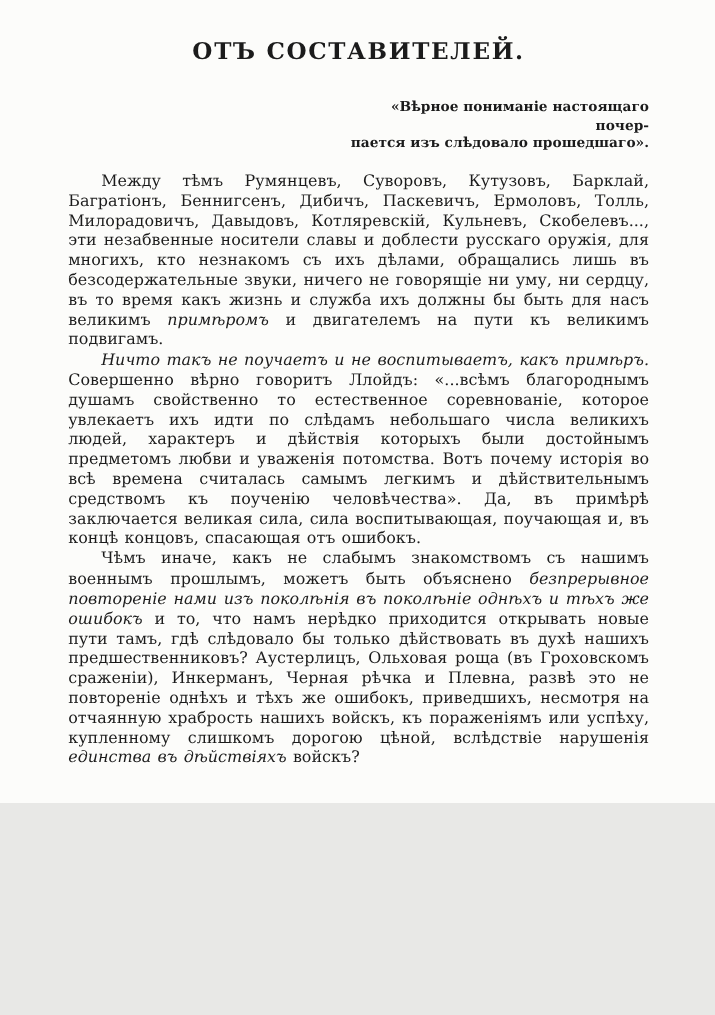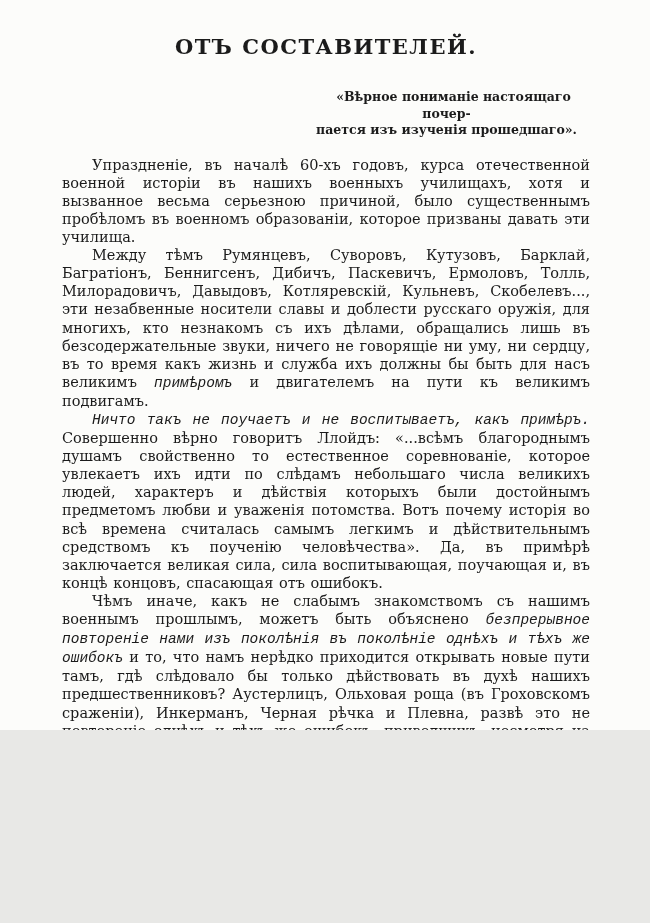--- a/index.html
+++ b/index.html
@@ -26,46 +26,44 @@
     font-weight: 600;
     letter-spacing: 1.5px;
     line-height: 1.2;
   }
   .epigraph {
     width: 287px;
     margin: 0 0 17px auto;
     font-size: 12.5px;
     font-weight: bold;
     line-height: 16.5px;
-    text-align: center;
+    text-align: right;
   }
   .epigraph .ep-line.first {
     text-indent: 14px;
   }
   .body-text p {
     margin: 0;
     font-size: 14.5px;
     line-height: 18.1px;
     text-align: justify;
     text-indent: 30px;
     word-spacing: 1px;
   }
   .body-text .it {
     font-style: italic;
-    font-family: Liberation Mono, monospace;
   }
 </style>
 </head>
 <body>
 
 <div class="page">
   <h1 class="title">ОТЪ СОСТАВИТЕЛЕЙ.</h1>
   <div class="epigraph">
       <div class="ep-line first">«Вѣрное пониманіе настоящаго почер-</div>
-      <div class="ep-line">пается изъ изученія прошедшаго».</div>
+      <div class="ep-line">пается изъ слѣдовало прошедшаго».</div>
     </div>
   <div class="body-text">
-      <p><span>Упраздненіе, въ началѣ 60-хъ годовъ, курса отечественной военной исторіи въ нашихъ военныхъ училищахъ, хотя и вызванное весьма серьезною причиной, было существеннымъ пробѣломъ въ военномъ образованіи, которое призваны давать эти училища.</span></p>
       <p><span>Между тѣмъ Румянцевъ, Суворовъ, Кутузовъ, Барклай, Багратіонъ, Беннигсенъ, Дибичъ, Паскевичъ, Ермоловъ, Толль, Милорадовичъ, Давыдовъ, Котляревскій, Кульневъ, Скобелевъ..., эти незабвенные носители славы и доблести русскаго оружія, для многихъ, кто незнакомъ съ ихъ дѣлами, обращались лишь въ безсодержательные звуки, ничего не говорящіе ни уму, ни сердцу, въ то время какъ жизнь и служба ихъ должны бы быть для насъ великимъ </span><span class="it">примѣромъ</span><span> и двигателемъ на пути къ великимъ подвигамъ.</span></p>
       <p><span class="it">Ничто такъ не поучаетъ и не воспитываетъ, какъ примѣръ.</span><span> Совершенно вѣрно говоритъ Ллойдъ: «...всѣмъ благороднымъ душамъ свойственно то естественное соревнованіе, которое увлекаетъ ихъ идти по слѣдамъ небольшаго числа великихъ людей, характеръ и дѣйствія которыхъ были достойнымъ предметомъ любви и уваженія потомства. Вотъ почему исторія во всѣ времена считалась самымъ легкимъ и дѣйствительнымъ средствомъ къ поученію человѣчества». Да, въ примѣрѣ заключается великая сила, сила воспитывающая, поучающая и, въ концѣ концовъ, спасающая отъ ошибокъ.</span></p>
       <p><span>Чѣмъ иначе, какъ не слабымъ знакомствомъ съ нашимъ военнымъ прошлымъ, можетъ быть объяснено </span><span class="it">безпрерывное повтореніе нами изъ поколѣнія въ поколѣніе однѣхъ и тѣхъ же ошибокъ</span><span> и то, что намъ нерѣдко приходится открывать новые пути тамъ, гдѣ слѣдовало бы только дѣйствовать въ духѣ нашихъ предшественниковъ? Аустерлицъ, Ольховая роща (въ Гроховскомъ сраженіи), Инкерманъ, Черная рѣчка и Плевна, развѣ это не повтореніе однѣхъ и тѣхъ же ошибокъ, приведшихъ, несмотря на отчаянную храбрость нашихъ войскъ, къ пораженіямъ или успѣху, купленному слишкомъ дорогою цѣной, вслѣдствіе нарушенія </span><span class="it">единства въ дѣйствіяхъ</span><span> войскъ?</span></p>
     </div>
 </div>
 
 </body></html>

